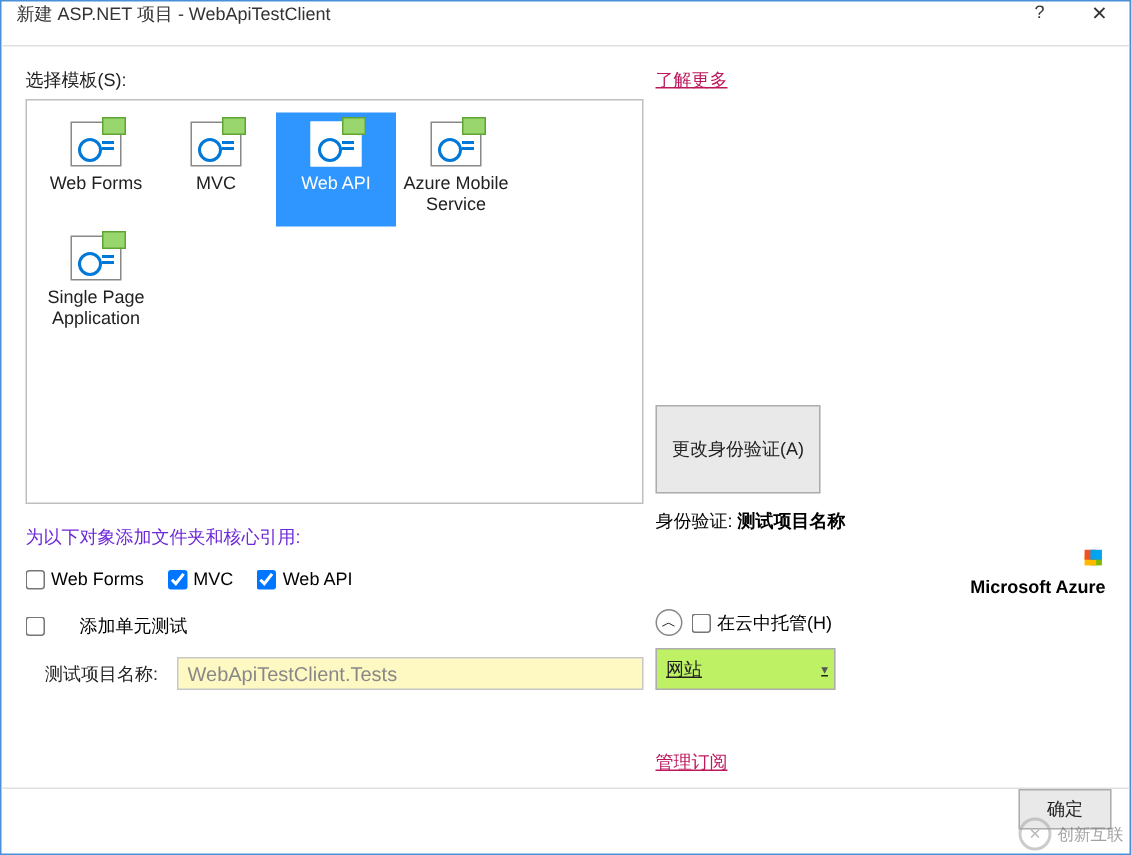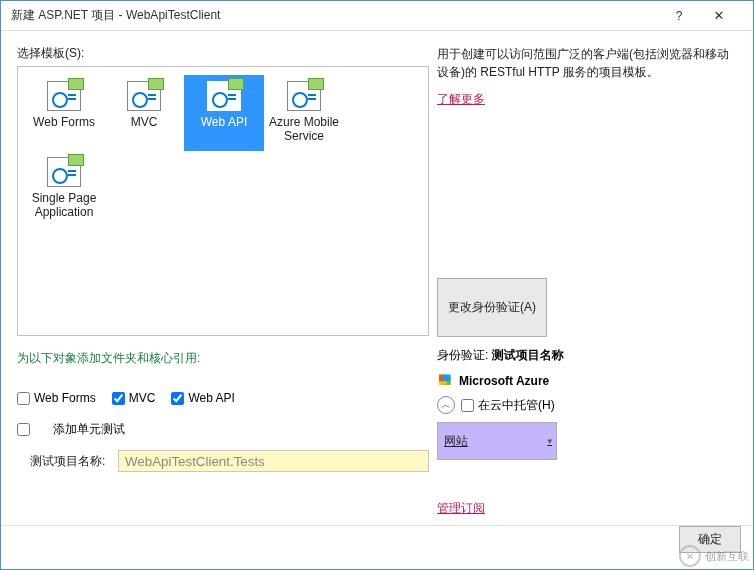--- a/index.html
+++ b/index.html
@@ -9,22 +9,22 @@
     font-size: 12px;
     background: #fff;
     width: 754px;
     height: 570px;
     overflow: hidden;
   }
   .window { width: 754px; height: 570px; border: 1px solid #4a90d9; display: flex; flex-direction: column; background: #fff; }
   .titlebar {
     height: 30px;
     display: flex;
-    align-items: center;
-    padding: 0 14px 0 10px;
+    align-items: flex-start;
+    padding: 0 0 0 10px;
     border-bottom: 1px solid #e0e0e0;
     color: #333;
     font-size: 12px;
   }
   .titlebar .title { flex: 1; }
   .titlebar .ctl { width: 40px; text-align: center; font-size: 13px; color: #333; cursor: default; }
   .titlebar .ctl.help { font-size: 12px; }
   .content { flex: 1; display: flex; padding: 14px 16px 8px 16px; gap: 8px; }
   .left { flex: 1; display: flex; flex-direction: column; }
   .right { width: 300px; display: flex; flex-direction: column; }
@@ -68,21 +68,21 @@
     left:4px; top:10px;
     width:12px; height:12px;
     border:2px solid #0078d7;
     border-radius:50%;
   }
   .tmpl-item .ico .ln { position:absolute; left:20px; top:12px; width:8px; height:2px; background:#0078d7; box-shadow:0 4px 0 #0078d7; }
   .tmpl-item.selected { background: #2f96ff; color: #fff; }
   .tmpl-item.selected .ico { border-color:#fff; }
   .tmpl-item .name { line-height: 14px; min-height: 28px; display:flex; align-items:flex-start; justify-content:center; }
 
-  .section-lbl { margin: 14px 0 24px 0; color:#15803d; }
+  .section-lbl { margin: 14px 0 12px 0; color:#6d28d9; }
   .chk-row { display: flex; gap: 16px; align-items: center; margin-bottom: 10px; }
   .chk { display: inline-flex; align-items: center; gap: 4px; }
   .chk input { width:13px; height:13px; margin:0; }
 
   .field-row { display:flex; align-items:center; gap:10px; margin-top:12px;margin-left:13px; }
   .field-row .flabel { width:78px; color:#222; }
   .field-row input[type=text] {
     flex:1; height:22px; border:1px solid #c7c7c7; padding:2px 6px; color:#888; background:#fef9c3;
   }
 
@@ -90,35 +90,35 @@
   .link { color: #be185d; text-decoration: underline; cursor: pointer; display:inline-block; }
   .btn {
     border: 1px solid #adadad;
     background: #e9e9e9;
     padding: 20px 10px;
     color: #222;
     cursor: default;
     display:inline-block;
   }
   .auth-lbl { margin: 10px 0 6px 0; }
-  .azure-row { display:flex; align-items:flex-start; gap:6px; margin:10px 0 8px 0; font-weight:bold; }
+  .azure-row { display:flex; align-items:flex-end; gap:6px; margin:10px 0 8px 0; font-weight:bold;flex-direction:column; }
   .azure-ico {
     width:14px; height:12px; display:inline-block;
     background: #00a4ef;
     box-shadow: -7px 0 0 #f25022, -7px 7px 0 #ffb900, 0 7px 0 #7fba00;
     transform: scale(0.55) translate(5px,-4px);
     margin-right:2px;
   }
   .host-row { display:flex; align-items:center; gap:6px; margin-bottom:8px; }
   .circle-btn {
     width:18px; height:18px; border:1px solid #888; border-radius:50%;
     display:flex; align-items:center; justify-content:center; font-size:10px;
   }
   .combo {
-    width: 120px; height:38px; border:1px solid #adadad; background:#c4b5fd;
+    width: 120px; height:28px; border:1px solid #adadad; background:#bef264;
     display:flex; align-items:center; justify-content:space-between;
     padding:0 4px 0 6px; color:#222;text-decoration:underline;
   }
   .combo .arr { font-size:9px; color:#555; }
   .manage-link { margin-top:40px; }
 
   .footer { height:44px; border-top:1px solid #e0e0e0; display:flex; align-items:flex-start; justify-content:flex-end; padding:0 12px; gap:8px; position:relative;font-family:Liberation Serif, serif; }
   .footer .btn { padding:4px 18px; }
   .watermark { position:absolute; right:4px; bottom:2px; opacity:0.6; display:flex; align-items:center; gap:4px; font-size:11px; color:#666; }
   .watermark .wm-ico { width:22px; height:22px; border:2px solid #aaa; border-radius:50%; display:flex; align-items:center; justify-content:center; font-size:10px; color:#888;}
@@ -191,21 +191,20 @@
         <span>添加单元测试</span>
       </label>
 
       <div class="field-row">
         <span class="flabel">测试项目名称:</span>
         <input type="text" disabled="" value="WebApiTestClient.Tests" style="">
       </div>
     </div>
 
     <div class="right">
-      <div class="desc">用于创建可以访问范围广泛的客户端(包括浏览器和移动设备)的 RESTful HTTP 服务的项目模板。</div>
       <span class="link">了解更多</span>
 
       <div style="flex:1"></div>
 
       <div>
         <span class="btn"><span>更改身份验证(A)</span></span>
         <div class="auth-lbl">
           <span>身份验证:</span>
           <b>测试项目名称</b>
         </div>

